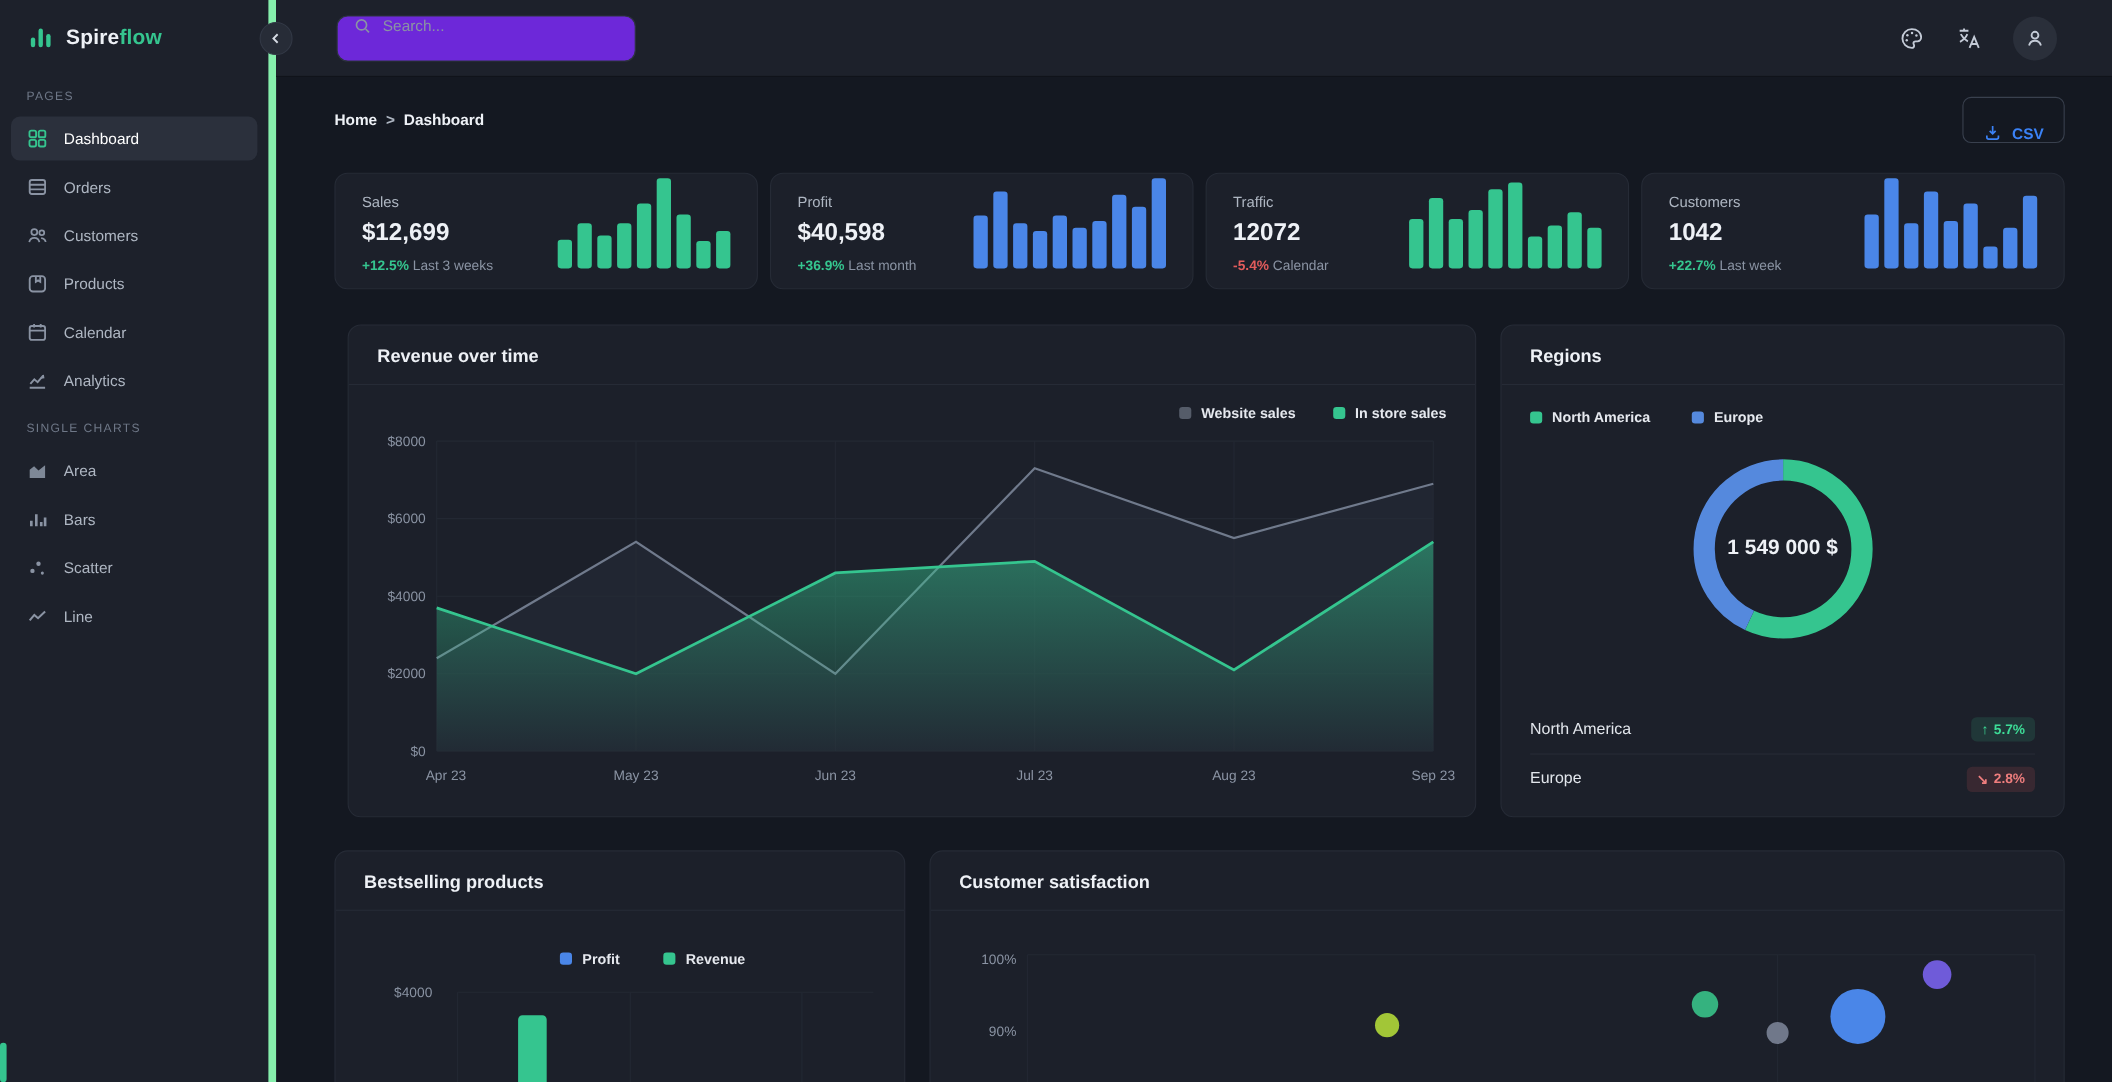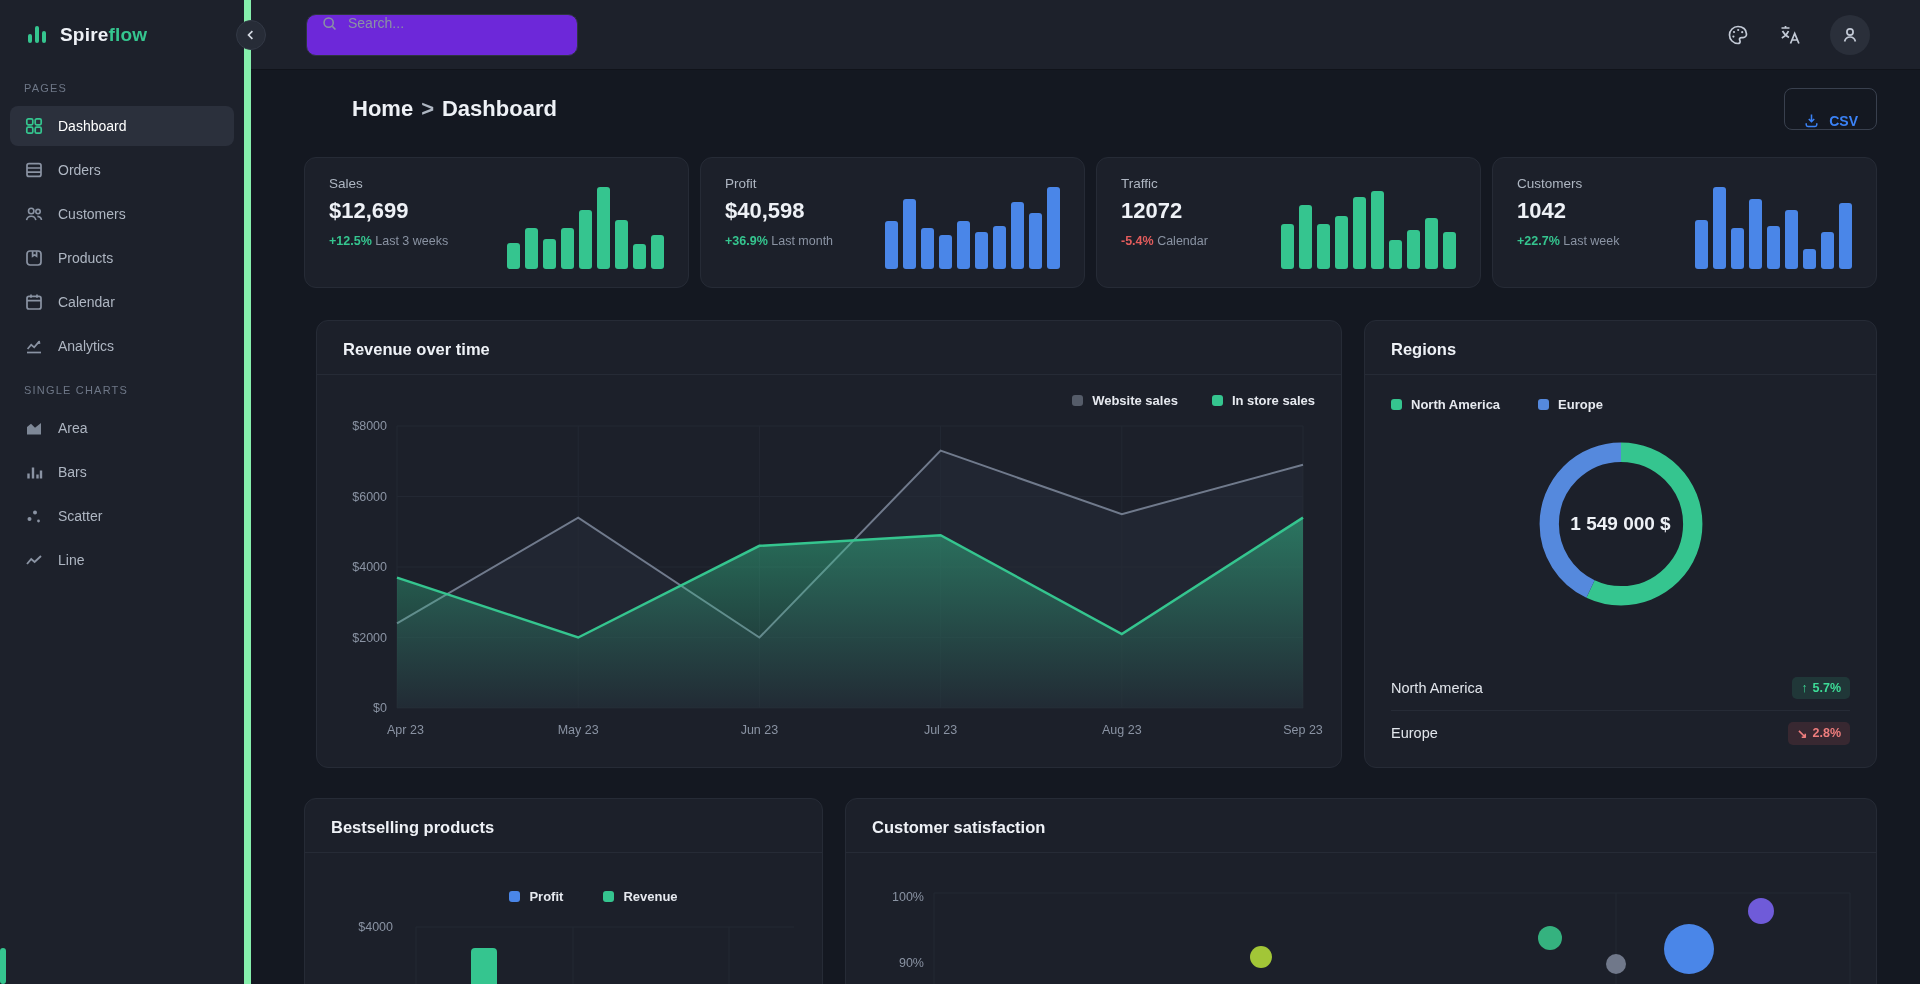--- a/index.html
+++ b/index.html
@@ -37,30 +37,30 @@
     font-size:14px; width:100%; font-family:inherit; }
   .search-box input::placeholder { color:#8a93a3; }
   .top-icons { margin-left:auto; display:flex; align-items:center; gap:28px; }
   .icon-btn { width:24px; height:24px; color:#c3cad6; cursor:pointer; display:flex; }
   .avatar-btn { width:40px; height:40px; border-radius:50%; background:#2a2f3a; color:#c3cad6;
     display:flex; align-items:center; justify-content:center; cursor:pointer; }
 
   
   .content { flex:1; padding:18px 43px 0 53px; overflow:hidden; }
   .crumb-row { display:flex; align-items:center; justify-content:space-between; }
-  .breadcrumb { font-size:22px; font-weight:bold; display:flex; gap:8px; align-items:center;margin-left:48px; }
+  .breadcrumb { font-size:14px; font-weight:bold; display:flex; gap:8px; align-items:center; }
   .crumb-sep { color:#aeb6c2; }
   .csv-btn { display:flex; align-items:flex-end; gap:9px; height:42px; padding:0 18px;
     border:1px solid #39404e; border-radius:8px; color:#3b82f6; font-size:14px; font-weight:bold;
     background:transparent; cursor:pointer; }
   .csv-btn .ic { width:17px; height:17px; display:flex; }
 
   
   .stats-row { margin-top:27px; display:grid; grid-template-columns:repeat(4,1fr); gap:11px; }
-  .stat-card { background:#1c202a; border:1px solid #262b36; border-radius:12px; height:131px;
+  .stat-card { background:#1c202a; border:1px solid #262b36; border-radius:12px; height:106px;
     padding:18px 24px; display:flex; justify-content:space-between; }
   .stat-left { display:flex; flex-direction:column; }
   .stat-title { font-size:13.5px; color:#aeb6c2; }
   .stat-value { font-size:22px; font-weight:bold; margin-top:7px; }
   .stat-sub { font-size:12.5px; color:#8a93a3; margin-top:10px; }
   .delta { font-weight:bold; }
   .delta.pos { color:#35c58f; } .delta.neg { color:#e25c5c; }
   .mini-chart { display:flex; align-items:flex-end; gap:5px; height:82px; align-self:flex-end; }
   .mini-bar { width:13px; border-radius:3px; }
 

